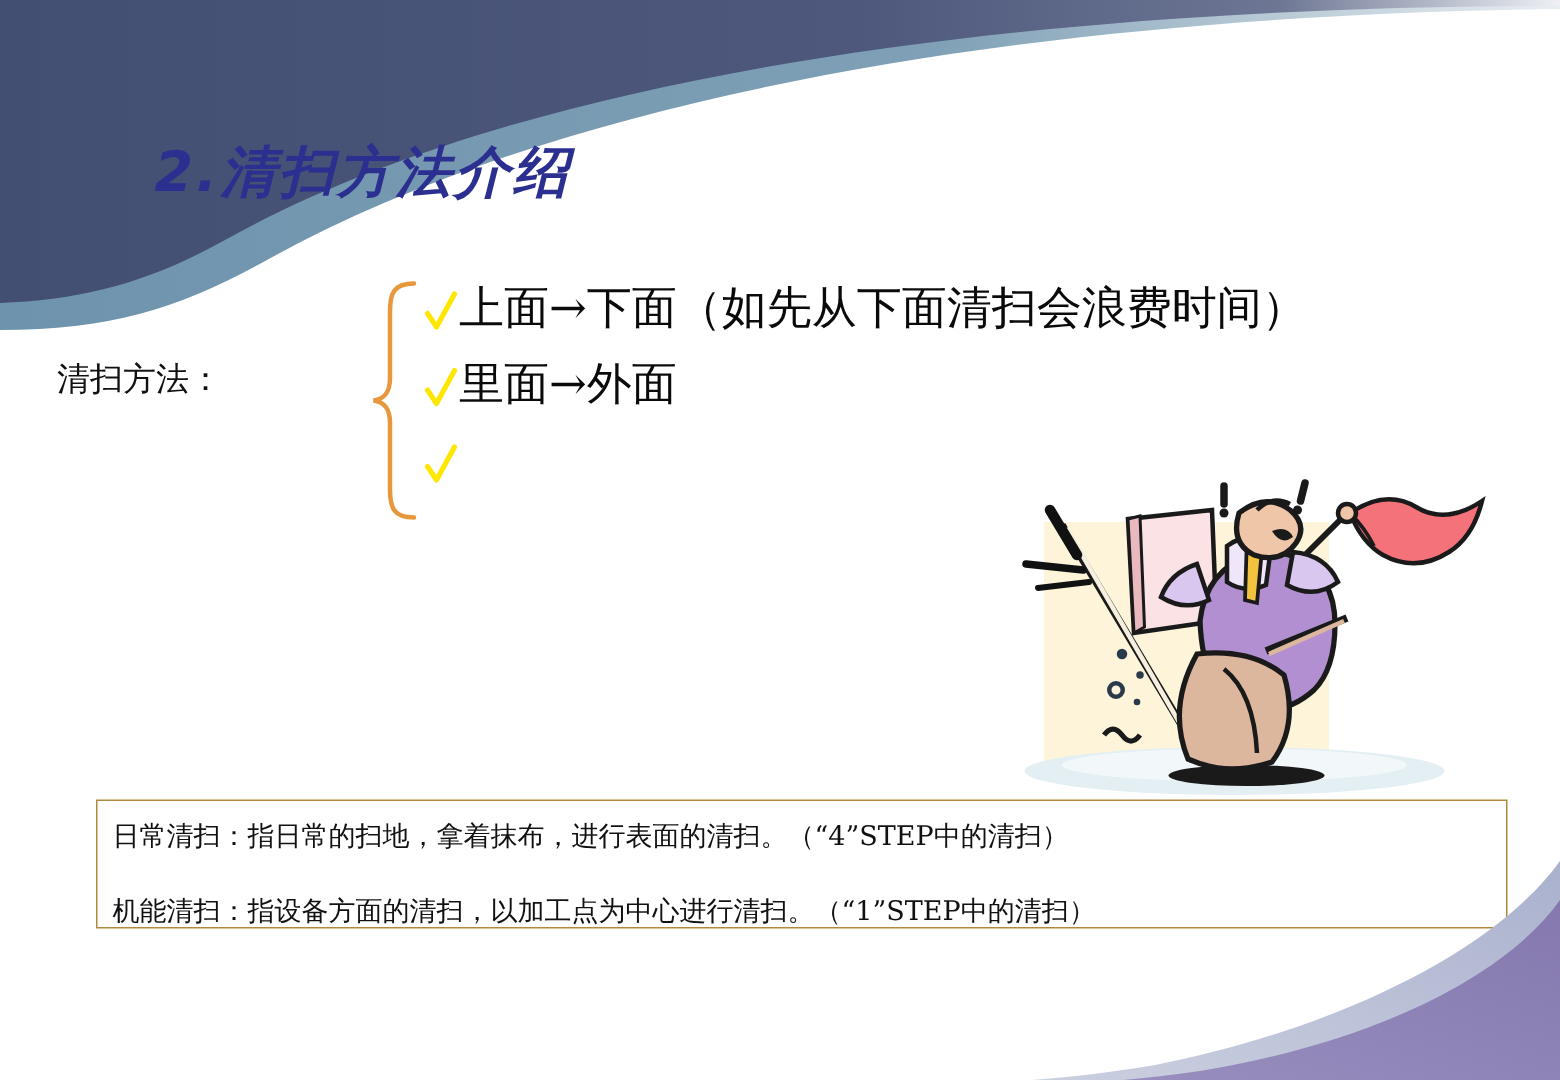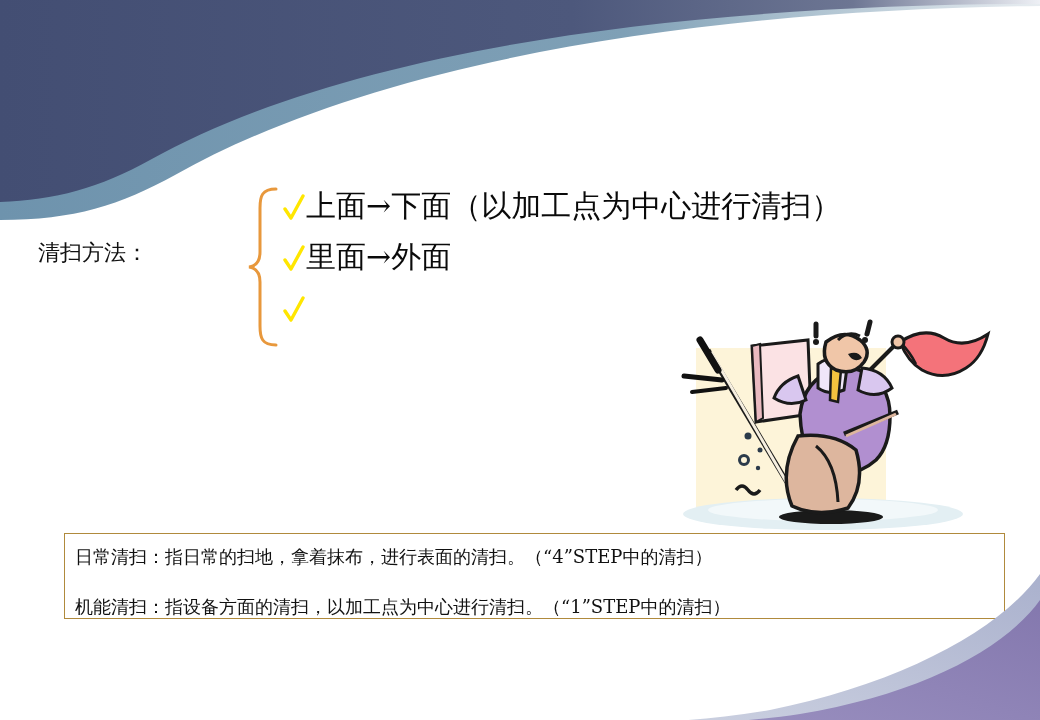--- a/index.html
+++ b/index.html
@@ -143,35 +143,36 @@
         <stop offset="60%" stop-color="#7fa0b6"></stop>
         <stop offset="100%" stop-color="#e8edf1"></stop>
       </linearGradient>
     </defs>
 
     <path d="M0,0 L1040,0 L1040,6 C700,10 380,60 175,175 C120,205 75,220 0,220 Z" fill="url(#gLight)"></path>
 
     <path d="M0,0 L1040,0 L1040,4 C690,4 350,48 150,160 C100,188 55,200 0,202 Z" fill="url(#gDark)"></path>
   </svg>
 
+  <div class="title">2.清扫方法介绍</div>
 
   <div class="left-label">清扫方法：</div>
 
   <svg class="brace" viewBox="0 0 34 162" preserveAspectRatio="none">
     <path d="M30,3 C16,3 14,10 14,22 L14,66 C14,76 10,80 3,81 C10,82 14,86 14,96 L14,140
              C14,152 16,159 30,159" fill="none" stroke="#e8983c" stroke-width="3" stroke-linecap="round"></path>
   </svg>
 
   <div class="bullets">
 
     <div class="bullet-row">
       <svg class="check" viewBox="0 0 22 30">
         <path d="M2,15 L8,24 L20,2" fill="none" stroke="#ffe600" stroke-width="3.4" stroke-linecap="round" stroke-linejoin="round"></path>
       </svg>
-      <span class="bullet-text">上面→下面（以加工点为中心进行清扫）</span>
+      <span class="bullet-text">上面→下面（如先从下面清扫会浪费时间）</span>
     </div>
 
     <div class="bullet-row">
       <svg class="check" viewBox="0 0 22 30">
         <path d="M2,15 L8,24 L20,2" fill="none" stroke="#ffe600" stroke-width="3.4" stroke-linecap="round" stroke-linejoin="round"></path>
       </svg>
       <span class="bullet-text">里面→外面</span>
     </div>
 
     <div class="bullet-row">

